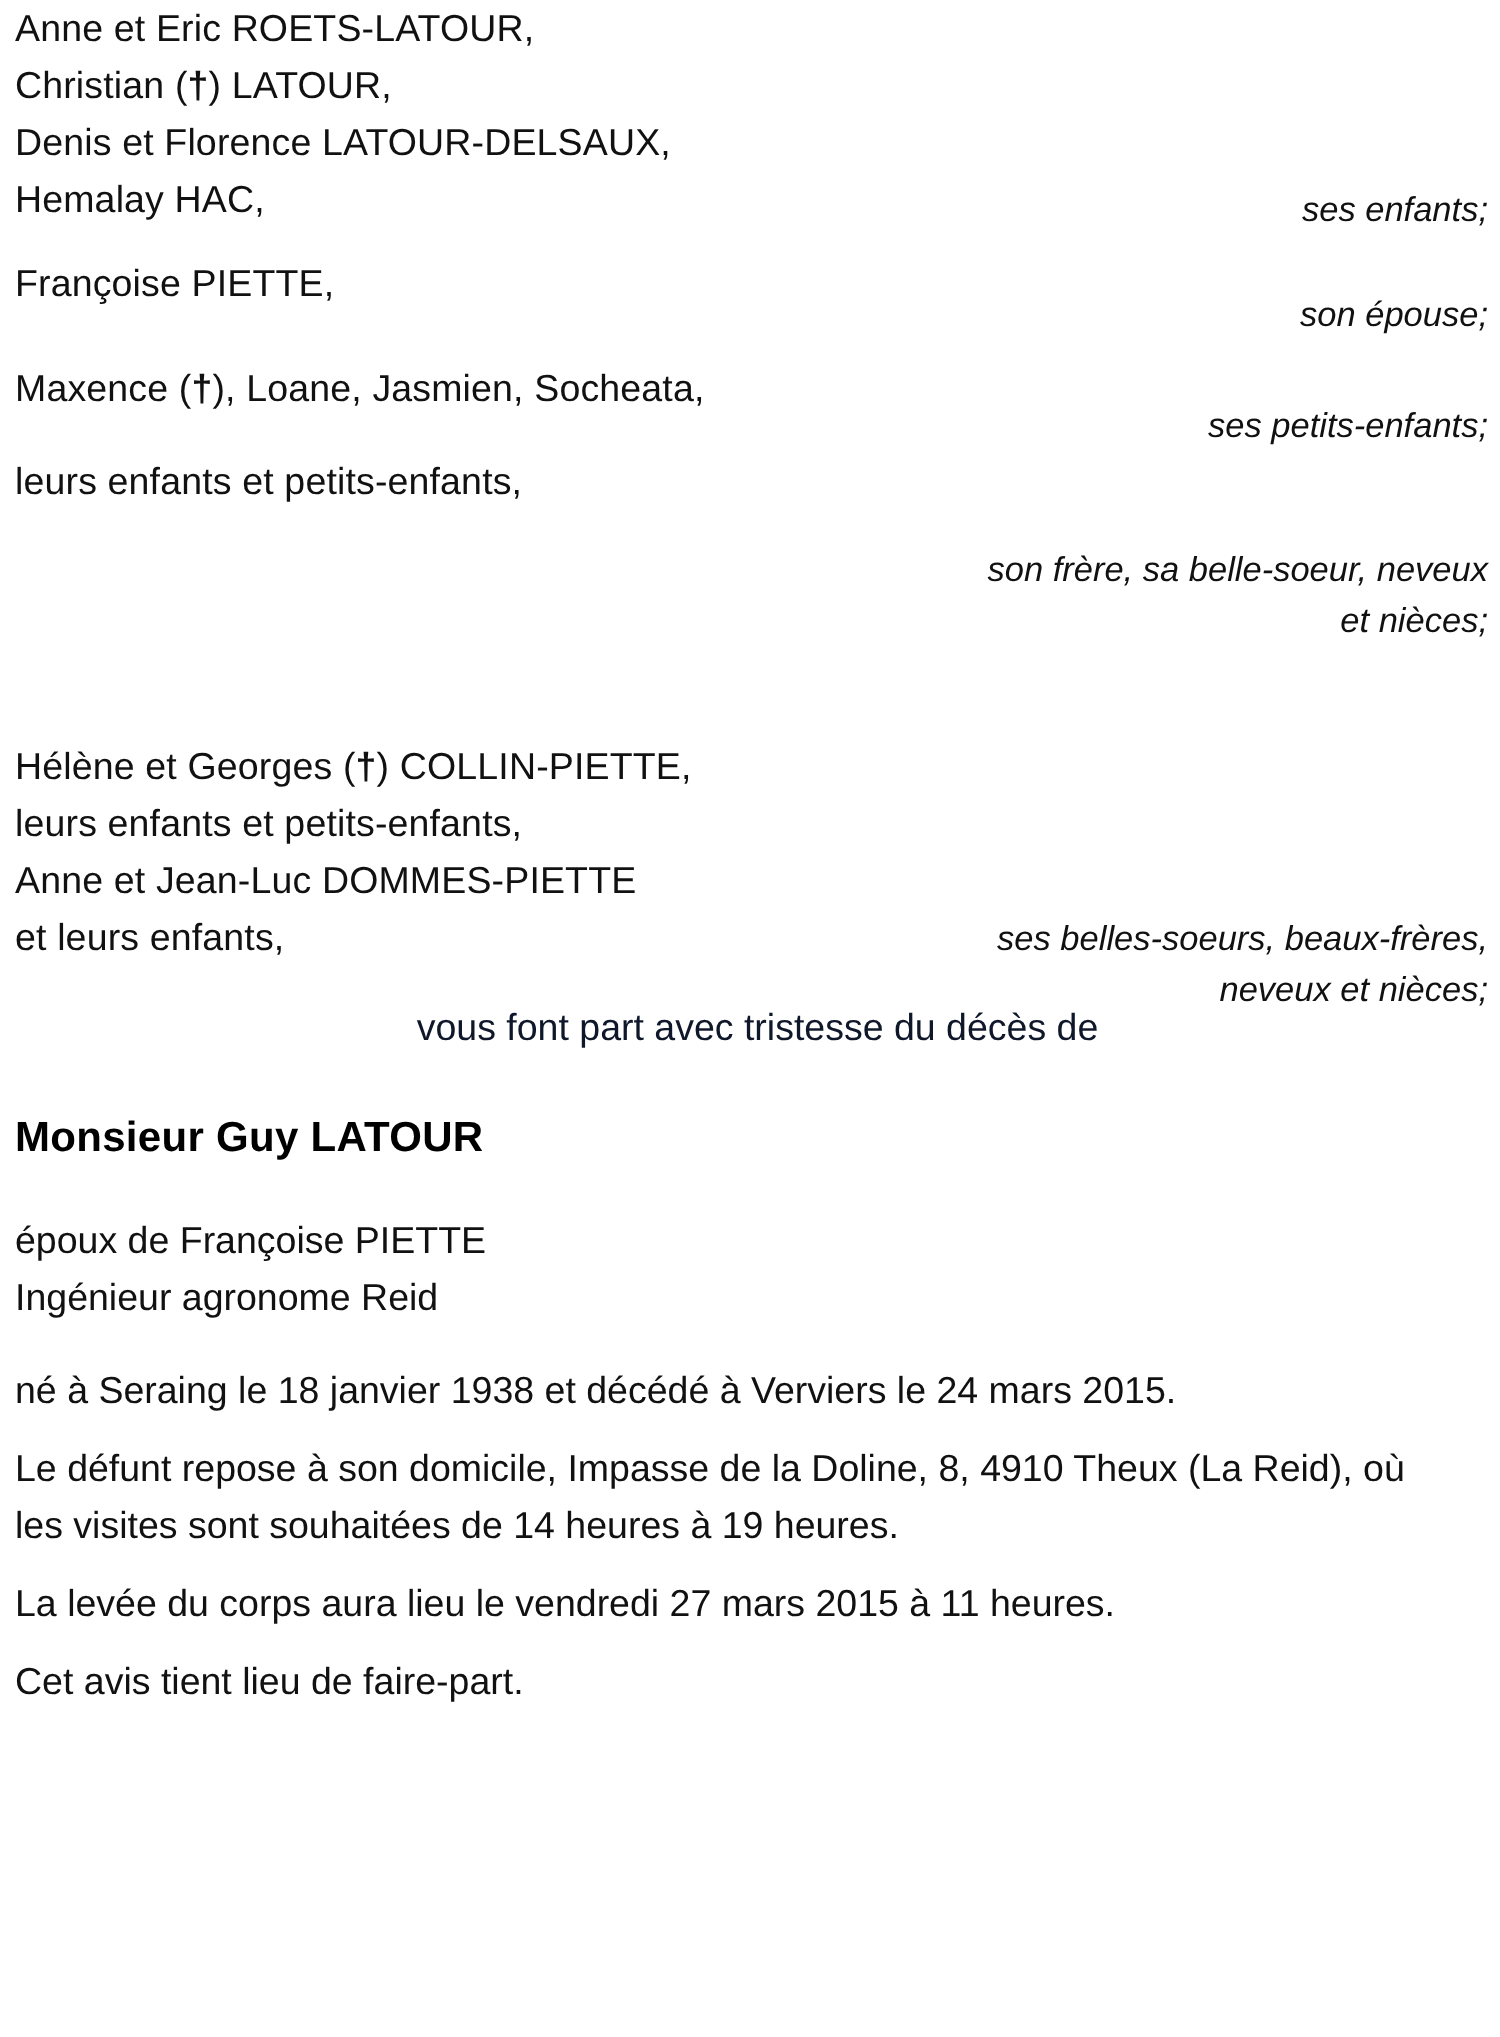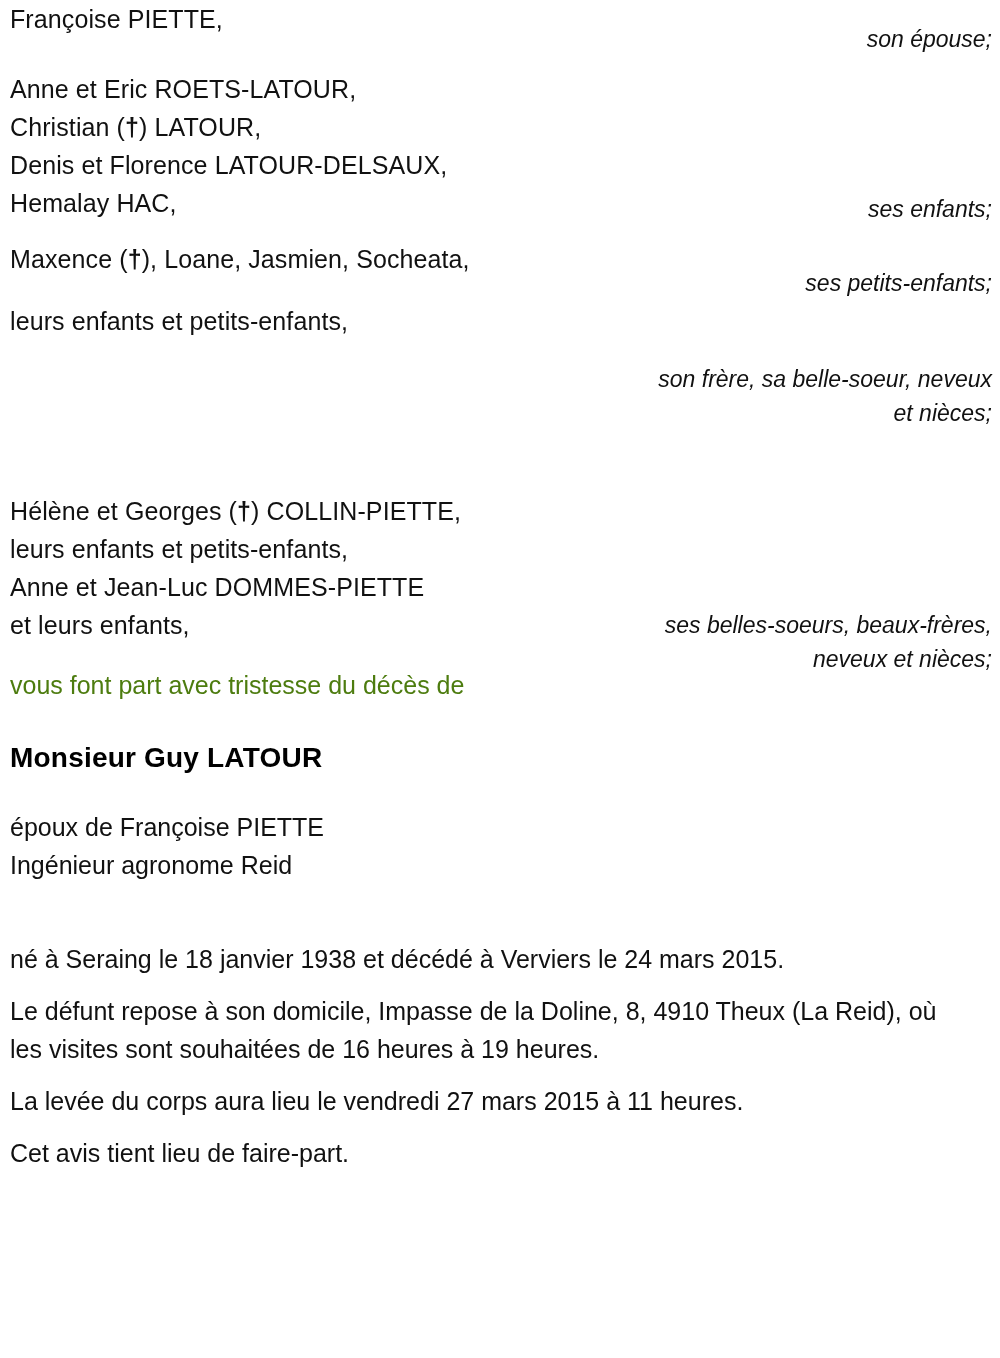--- a/index.html
+++ b/index.html
@@ -85,21 +85,22 @@
 
   .b5 { height: 170px; }
   .b5 .qualifier { top: 116px; }
 
   
   .leadin {
     padding-left: 10px;
     font-size: 25px;
     line-height: 38px;
     margin-top: 4px;
-    color: #4d7c0f;
+    color: #0f172a;
+    text-align: center;
   }
 
   
   .deceased-name {
     padding-left: 10px;
     margin-top: 34px;
     font-size: 28px;
     font-weight: 700;
     letter-spacing: 0.2px;
     line-height: 40px;
@@ -113,56 +114,56 @@
     font-size: 25px;
     line-height: 38px;
     color: #111111;
   }
   .identity .iline { display: block; }
 
   
   .body-text {
     padding-left: 10px;
     padding-right: 44px;
-    margin-top: 56px;
+    margin-top: 24px;
     font-size: 25px;
     line-height: 38px;
     color: #111111;
   }
   .body-text p {
     margin: 0 0 14px 0;
   }
   .body-text p:last-child {
     margin-bottom: 0;
   }
 </style>
 </head>
 <body>
 
 <div class="notice">
 
   <div class="relations">
-
-    <div class="rel-block b1">
-      <div class="names">
-        <span class="nline">Françoise PIETTE,</span>
-      </div>
-      <div class="qualifier">son épouse;</div>
-    </div>
 
     <div class="rel-block b2">
       <div class="names">
         <span class="nline">Anne et Eric ROETS-LATOUR,</span>
         <span class="nline">Christian (<span class="dagger">†</span>) LATOUR,</span>
         <span class="nline">Denis et Florence LATOUR-DELSAUX,</span>
         <span class="nline">Hemalay HAC,</span>
       </div>
       <div class="qualifier">ses enfants;</div>
     </div>
 
+    <div class="rel-block b1">
+      <div class="names">
+        <span class="nline">Françoise PIETTE,</span>
+      </div>
+      <div class="qualifier">son épouse;</div>
+    </div>
+
     <div class="rel-block b3">
       <div class="names">
         <span class="nline">Maxence (<span class="dagger">†</span>), Loane, Jasmien, Socheata,</span>
       </div>
       <div class="qualifier">ses petits-enfants;</div>
     </div>
 
     <div class="rel-block b4">
       <div class="names">
         <span class="nline">leurs enfants et petits-enfants,</span>
@@ -186,18 +187,18 @@
 
   <div class="deceased-name">Monsieur Guy LATOUR</div>
 
   <div class="identity">
     <span class="iline">époux de Françoise PIETTE</span>
     <span class="iline">Ingénieur agronome Reid</span>
   </div>
 
   <div class="body-text">
     <p>né à Seraing le 18 janvier 1938 et décédé à Verviers le 24 mars 2015.</p>
-    <p>Le défunt repose à son domicile, Impasse de la Doline, 8, 4910 Theux (La Reid), où les visites sont souhaitées de 16 heures à 19 heures.</p>
+    <p>Le défunt repose à son domicile, Impasse de la Doline, 8, 4910 Theux (La Reid), où les visites sont souhaitées de 14 heures à 19 heures.</p>
     <p>La levée du corps aura lieu le vendredi 27 mars 2015 à 11 heures.</p>
     <p>Cet avis tient lieu de faire-part.</p>
   </div>
 
 </div>
 
 </body></html>

